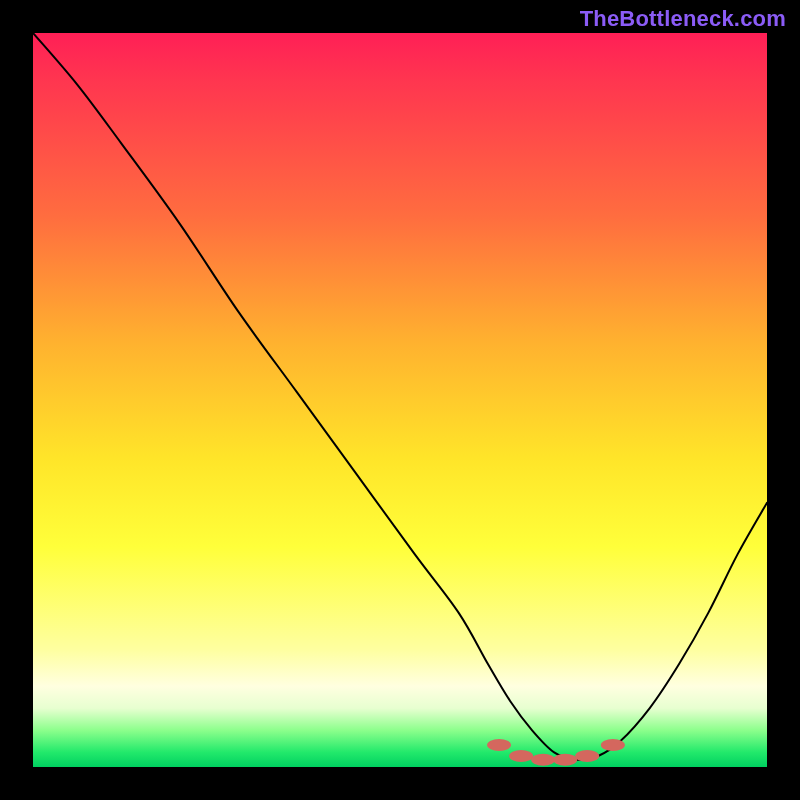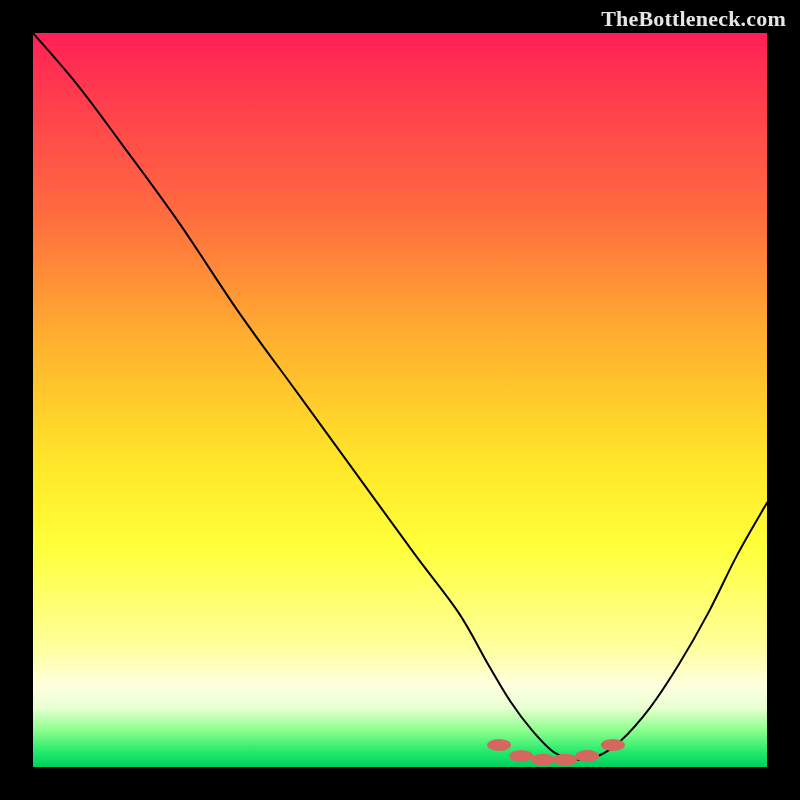--- a/index.html
+++ b/index.html
@@ -9,24 +9,24 @@
     position: relative;
     width: 800px;
     height: 800px;
     background: #000;
   }
 
   .watermark {
     position: absolute;
     top: 6px;
     right: 14px;
-    font-family: Liberation Serif, serif;
+    font-family: Liberation Sans, sans-serif;
     font-size: 22px;
     font-weight: 600;
-    color: #e5e5e5;
+    color: #8b5cf6;
     letter-spacing: 0.2px;
     z-index: 10;
   }
 
   .plot {
     position: absolute;
     left: 33px;
     top: 33px;
     width: 734px;
     height: 734px;

